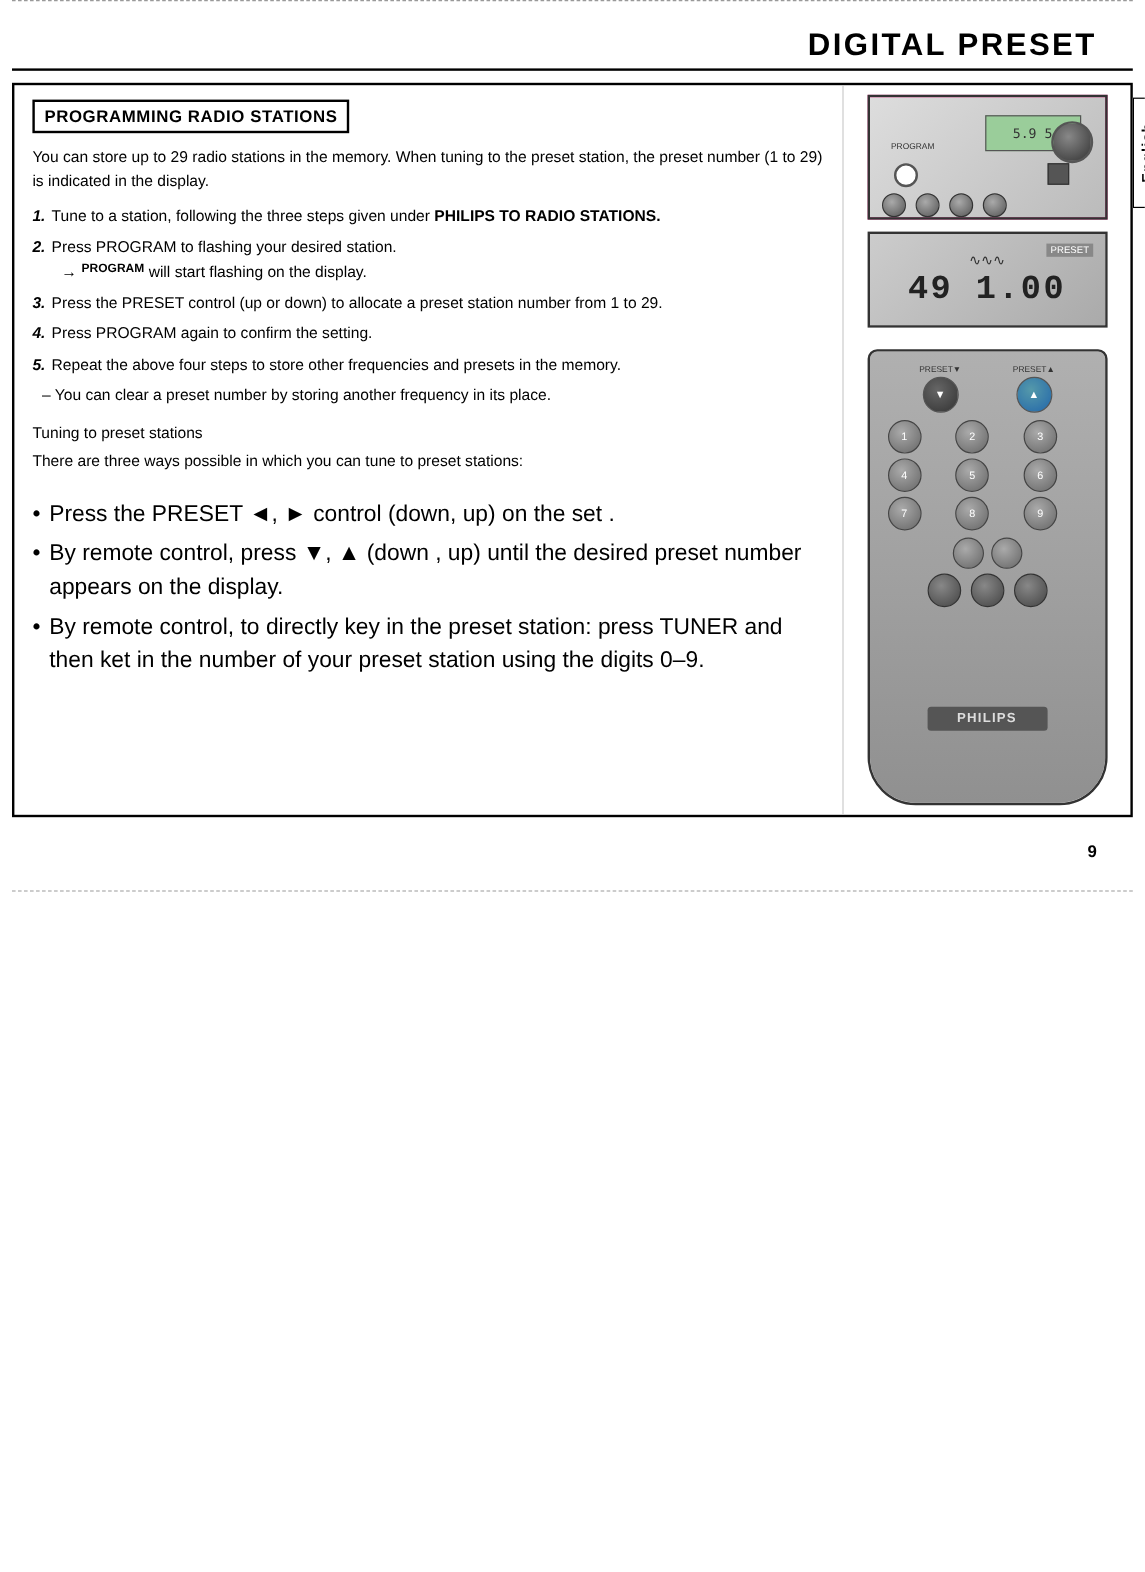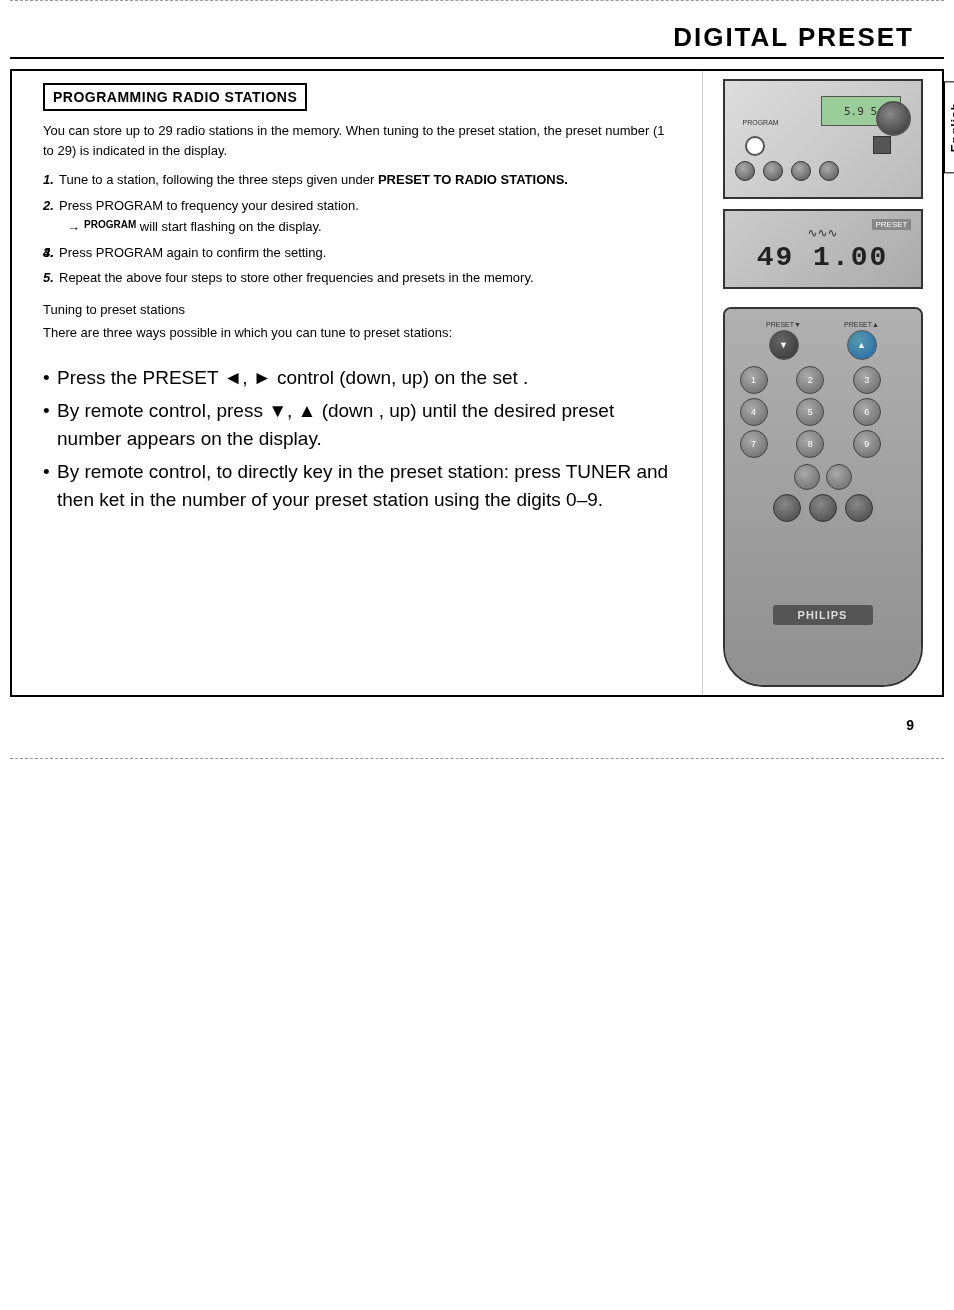--- a/index.html
+++ b/index.html
@@ -38,21 +38,21 @@
     .main-content {
       display: flex;
       margin: 10px 10px 0 10px;
       border: 2px solid #000;
       position: relative;
     }
 
     
     .left-content {
       flex: 1;
-      padding: 12px 31px;
+      padding: 12px 15px;
     }
 
     
     .section-heading {
       font-size: 14px;
       font-weight: 900;
       border: 2px solid #000;
       padding: 4px 8px;
       display: inline-block;
       margin-bottom: 10px;
@@ -163,21 +163,21 @@
       font-size: 12px;
       font-weight: bold;
       text-align: center;
       letter-spacing: 1px;
       transform: rotate(180deg);
     }
 
     
     .display-image-1 {
       width: 200px;
-      height: 120px;
+      height: 104px;
       border: 2px solid #333;
       background: #ec4899;
       margin-bottom: 10px;
       position: relative;
       overflow: hidden;
     }
 
     
     .display-image-2 {
       width: 200px;
@@ -445,48 +445,52 @@
     <div class="section-heading">PROGRAMMING RADIO STATIONS</div>
 
     
     <p class="intro-text">You can store up to 29 radio stations in the memory. When tuning to the preset station, the preset number (1 to 29) is indicated in the display.</p>
 
     
     <ol class="steps-list">
 
       <li>
         <span class="step-number"><i>1.</i></span>
-        <span>Tune to a station, following the three steps given under <strong>PRESET TO RADIO STATIONS.</strong></span>
+        <span>Tune to a station, following the three steps given under <strong>PHILIPS TO RADIO STATIONS.</strong></span>
       </li>
 
       <li>
         <span class="step-number"><i>2.</i></span>
-        <span>Press PROGRAM to frequency your desired station.</span>
+        <span>Press PROGRAM to flashing your desired station.</span>
         <div class="arrow-note">
           <span class="program-small">PROGRAM</span>&nbsp;<span>will start flashing on the display.</span>
         </div>
       </li>
 
       <li>
         <span class="step-number"><i>3.</i></span>
+        <span>Press the PRESET control (up or down) to allocate a preset station number from 1 to 29.</span>
       </li>
 
       <li>
         <span class="step-number"><i>4.</i></span>
         <span>Press PROGRAM again to confirm the setting.</span>
       </li>
 
       <li>
         <span class="step-number"><i>5.</i></span>
         <span>Repeat the above four steps to store other frequencies and presets in the memory.</span>
       </li>
 
     </ol>
 
     
+    <p class="dash-note">
+      – <span>You can clear a preset number by storing another frequency in its place.</span>
+    </p>
 
     
     <div class="tuning-section">
       <p class="tuning-heading">Tuning to preset stations</p>
       <p class="tuning-intro">There are three ways  possible in which you can tune to preset stations:</p>
       <ul class="bullet-list">
         <li>
           <span>Press the PRESET ◄, ► control (down, up) on the set .</span>
         </li>
         <li>

